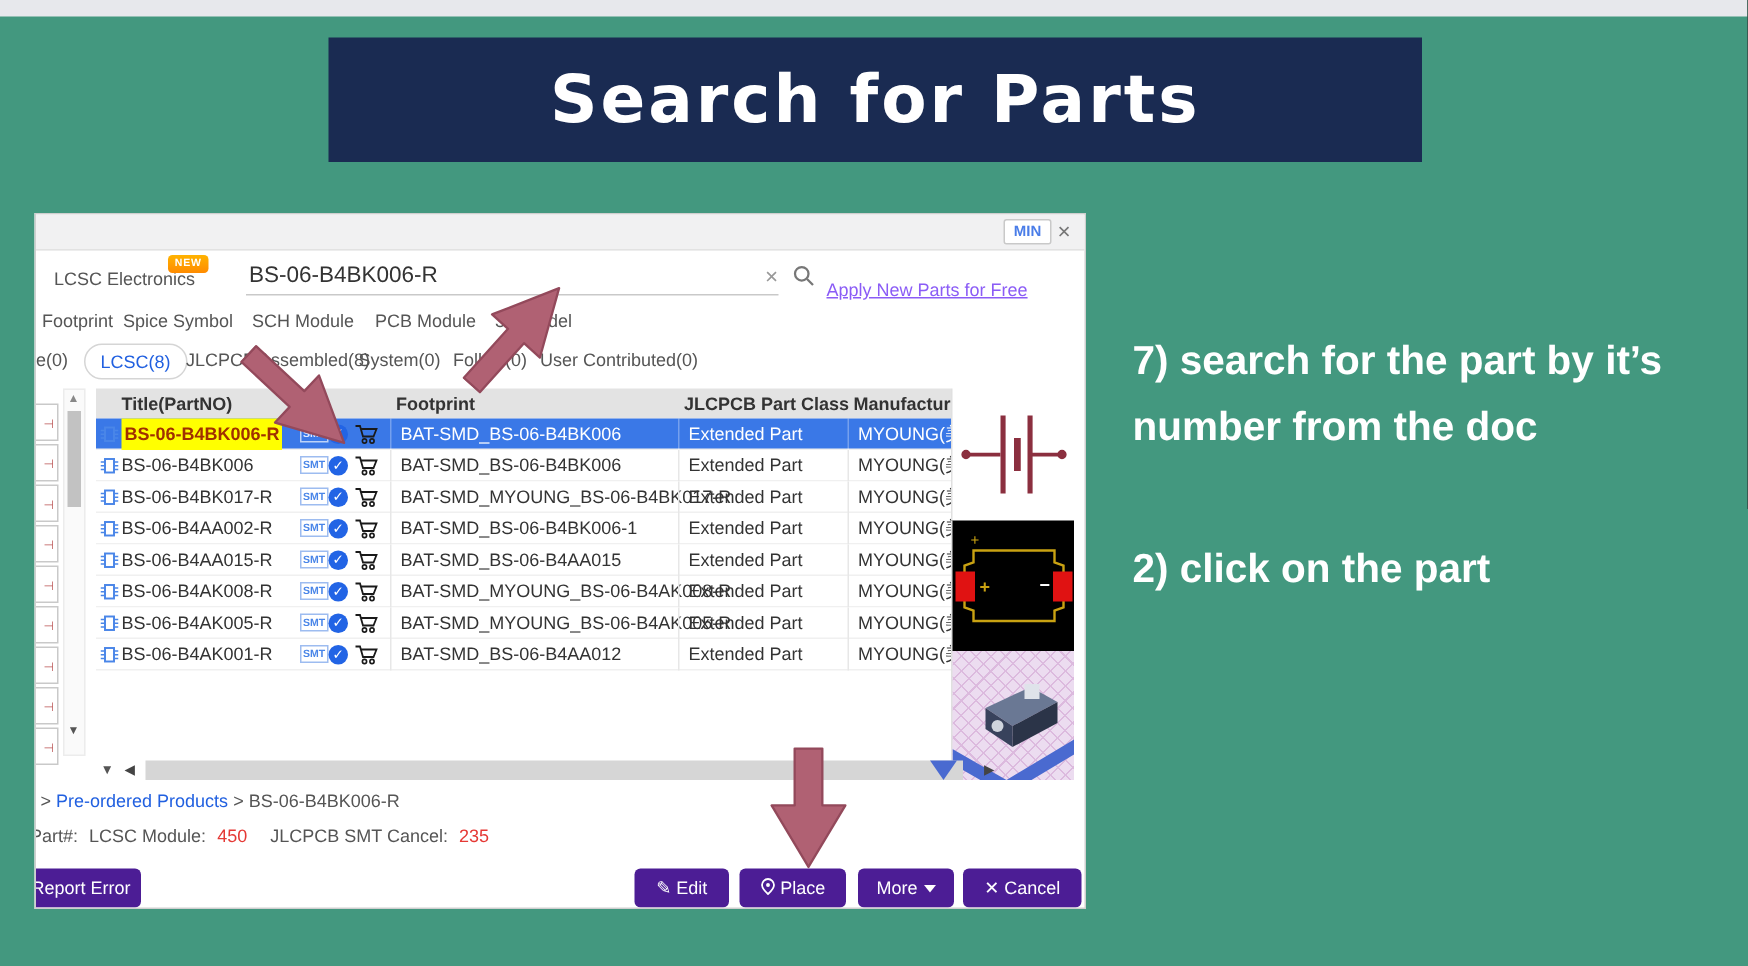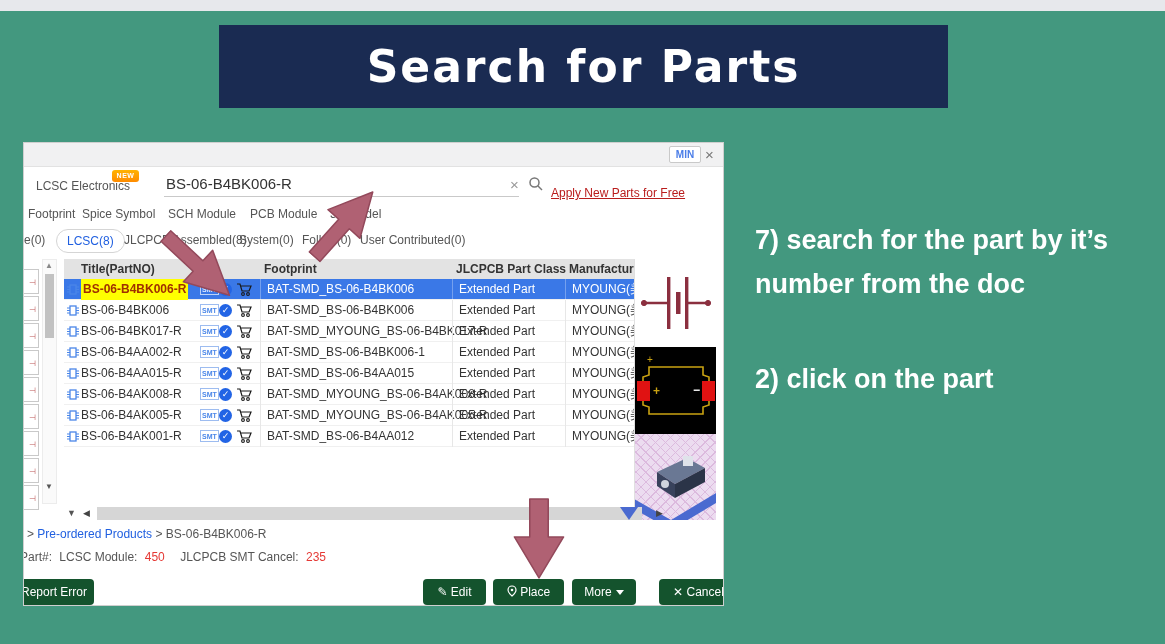--- a/index.html
+++ b/index.html
@@ -20,21 +20,21 @@
            border-radius:2px;color:#4a7de8;font-size:10px;font-weight:700;text-align:center;line-height:15px;}
   .close-x{position:absolute;left:681px;top:2px;font-size:15px;color:#777;line-height:20px;}
   .brand{position:absolute;left:12px;top:36px;font-size:12px;color:#555;}
   .new-badge{position:absolute;left:88px;top:27px;width:27px;height:12px;border-radius:3px;
              background:linear-gradient(#ffb300,#ff8b00);color:#fff;font-size:7px;font-weight:700;
              text-align:center;line-height:12px;letter-spacing:.5px;}
   .search{position:absolute;left:140px;top:28px;width:355px;height:26px;border:none;outline:none;
           border-bottom:1px solid #c9c9c9;font-size:15px;color:#333;background:#fff;}
   .clear-x{position:absolute;left:486px;top:33px;font-size:15px;color:#999;}
   .mag{position:absolute;left:504px;top:33px;}
-  .apply-link{position:absolute;left:527px;top:43px;color:#b91c1c;text-decoration:underline;font-size:12px;}
+  .apply-link{position:absolute;left:527px;top:43px;color:#8b5cf6;text-decoration:underline;font-size:12px;}
   .tab{position:absolute;top:64px;color:#555;font-size:12px;}
   .subtab{position:absolute;top:90px;color:#555;font-size:12px;}
   .subtab.active{top:86px;color:#2160e0;background:#fff;border:1px solid #d5d5d5;border-radius:12px;padding:4px 10px;}
 
   
   .thumb{position:absolute;left:-9px;width:24px;height:25px;background:#fff;border:1px solid #c9c9c9;
          color:#b55;font-size:8px;text-align:right;line-height:25px;padding-right:2px;}
   
   .vscroll{position:absolute;left:18px;top:116px;width:15px;height:245px;background:#fafafa;border:1px solid #ececec;}
   .vscroll .up{position:absolute;top:1px;left:2px;font-size:8px;color:#888;}
@@ -81,27 +81,27 @@
   .hs-vdown{position:absolute;left:3px;top:2px;font-size:9px;color:#555;}
   .blue-wedge{position:absolute;left:556px;top:1px;width:0;height:0;
       border-left:9px solid transparent;border-right:9px solid transparent;border-top:13px solid #4a6ad0;}
 
   .breadcrumb{position:absolute;left:3px;top:384px;font-size:12px;color:#555;white-space:nowrap;}
   .breadcrumb .lnk{color:#2160e0;}
   .stockline{position:absolute;left:-4px;top:407px;font-size:12px;color:#555;white-space:nowrap;}
   .stockline .red{color:#e53935;}
   .stockline span{margin-right:4px;}
 
-  .btn{position:absolute;top:436px;height:26px;background:#14532d;color:#fff;border:none;border-radius:4px;
+  .btn{position:absolute;top:436px;height:26px;background:#4c1d95;color:#fff;border:none;border-radius:4px;
        font-size:12px;text-align:center;line-height:26px;padding:0;}
   .btn-report{left:-10px;width:80px;}
   .btn-edit{left:399px;width:63px;}
   .btn-place{left:469px;width:71px;}
   .btn-more{left:548px;width:64px;}
-  .btn-cancel{left:618px;width:79px;margin-left:17px;}
+  .btn-cancel{left:618px;width:79px;}
   .caret{display:inline-block;width:0;height:0;border-left:4px solid transparent;border-right:4px solid transparent;
          border-top:5px solid #fff;margin-left:4px;vertical-align:1px;}
 
   
   .arrow{position:absolute;pointer-events:none;}
   .arrow path{fill:#b06173;stroke:#93495b;stroke-width:1.5;stroke-linejoin:round;}
   .arrow1{left:313px;top:179px;transform:rotate(222deg);}
   .arrow2{left:167px;top:221px;transform:rotate(-47deg);}
   .arrow3{left:508px;top:498px;}
 </style>

